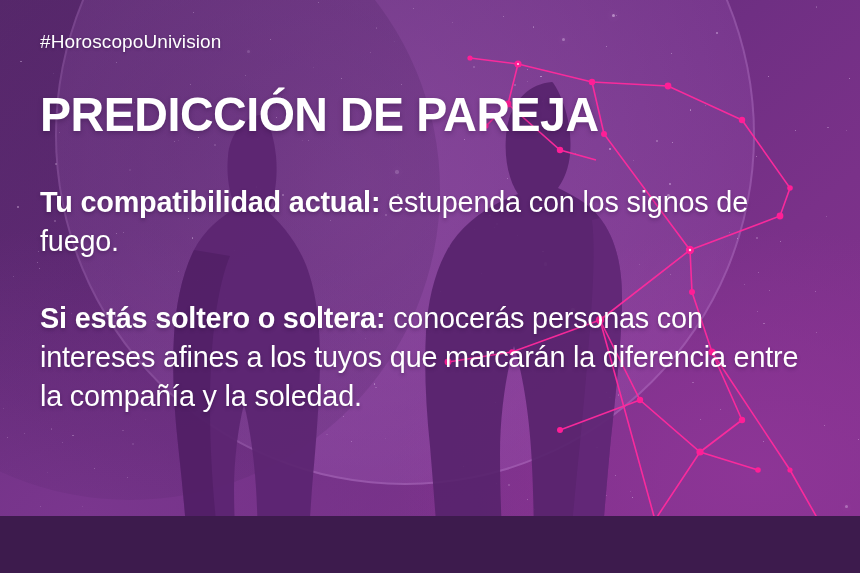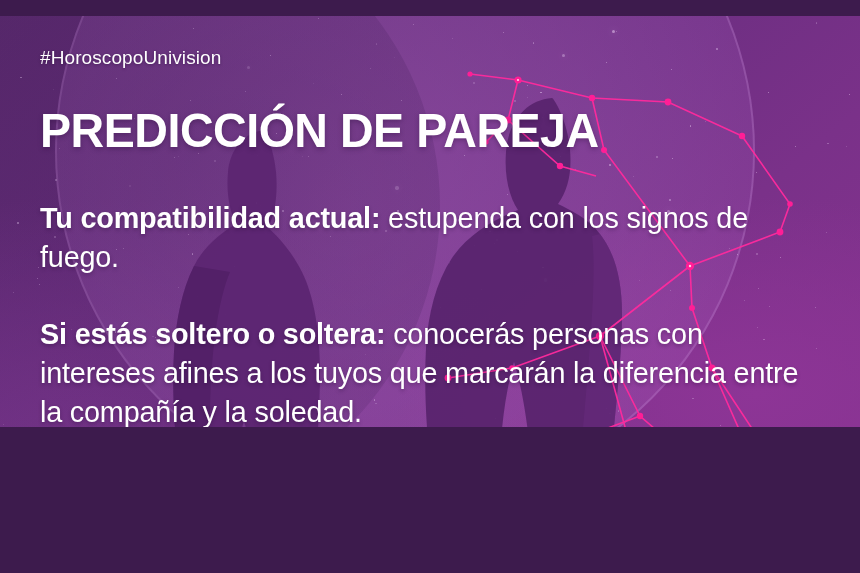--- a/index.html
+++ b/index.html
@@ -1,26 +1,25 @@
 <!DOCTYPE html>
 <html><head>
 <meta charset="utf-8">
 <style>
   html,body{margin:0;padding:0;background:#3d1b4d;}
   body{font-family:"Liberation Sans",sans-serif;}
 
   #card{
     position:relative;
-    width:860px;height:411px;
+    width:860px;height:516px;
     overflow:hidden;
     background:
       radial-gradient(ellipse 70% 80% at 88% 92%, #8d3596 0%, rgba(141,53,150,0) 60%),
       radial-gradient(ellipse 90% 90% at 10% 100%, #7a368e 0%, rgba(122,54,142,0) 62%),
       linear-gradient(140deg,#5a2a6e 0%, #642c79 28%, #6f2f83 52%, #7a3189 72%, #85328f 100%);
-    margin-top: 16px;
   }
 
   
   .moon{
     position:absolute;border-radius:50%;pointer-events:none;
   }
   .moon-core{
     left:55px;top:-215px;width:700px;height:700px;
     background:radial-gradient(circle at 42% 58%,
         rgba(186,118,206,0.34) 0%,

